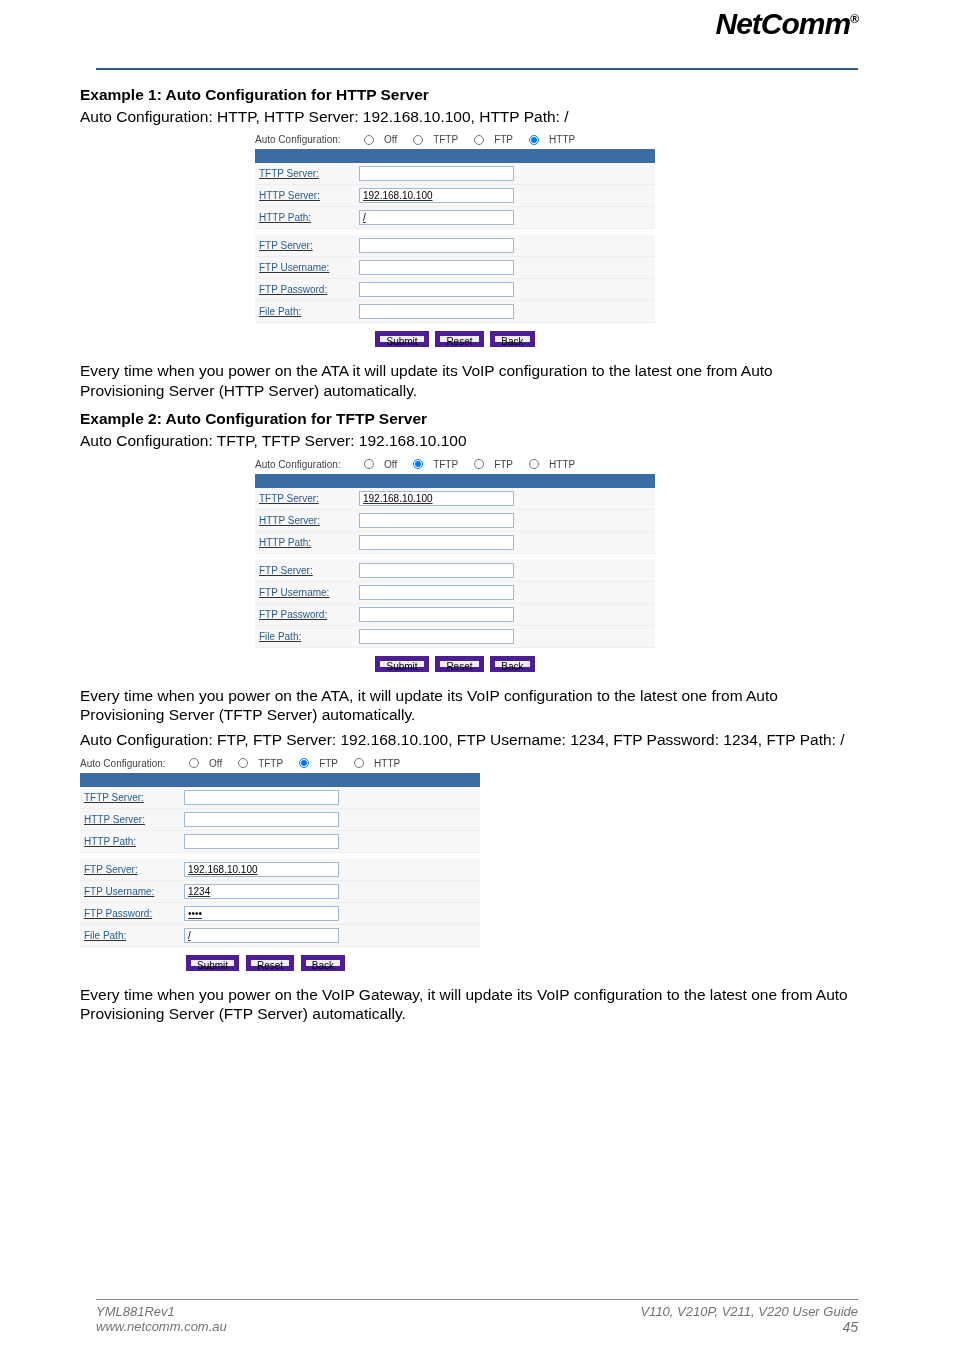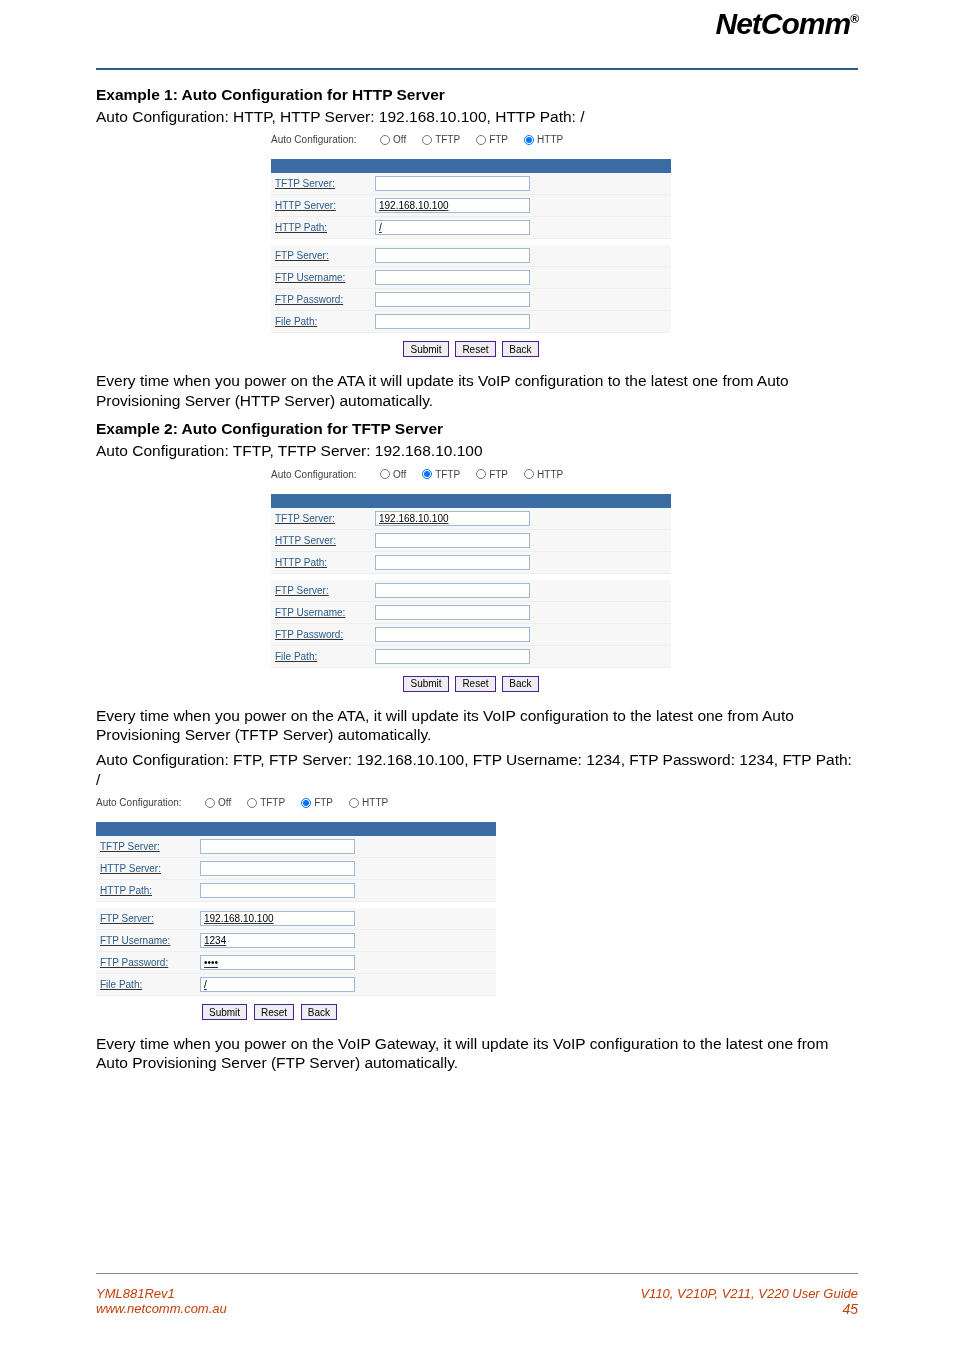--- a/index.html
+++ b/index.html
@@ -25,80 +25,80 @@
   .top-rule {
     position: absolute;
     top: 68px;
     left: 96px;
     right: 96px;
     border-top: 2px solid #2a5c8a;
   }
   .content {
     position: absolute;
     top: 86px;
-    left: 96px;
+    left: 80px;
     right: 96px;
   }
   .h { font-size: 15.5px; font-weight: bold; margin-bottom: 3px; }
   .p  { font-size: 15.5px; font-weight: normal; margin-bottom: 6px; line-height: 1.25; }
 
   .panel {
     width: 400px;
     margin: 6px 0 10px 0;
     font-size: 10px;
     color: #333;
   }
   .panel.mid { margin-left: 175px; }
   .radio-row {
     display: flex;
     align-items: flex-end;
     gap: 6px;
-    padding: 2px 0 14px 0;
+    padding: 2px 0 4px 0;
     font-size: 10px;
     color: #444;
   }
   .radio-row .lbl { width: 103px; }
-  .radio-row label { display: flex; align-items: center; gap: 3px; margin-right: 10px; }
+  .radio-row label { display: flex; align-items: center; gap: 10px; margin-right: 10px; }
   .radio-row input[type=radio] { width: 10px; height: 10px; margin: 0; }
 
   .tbl { width: 100%; text-decoration: underline; }
   .tbl .hdrbar { background: #3b6ca3; height: 14px; border: 1px solid #3b6ca3; }
   .tbl .row { display: flex; align-items: center; border-bottom: 1px solid #eee; background: #f7f7f7; padding: 3px 4px; }
   .tbl .row .k { width: 100px; color: #2a5c8a; font-size: 10px; }
   .tbl .row input {
     width: 155px;
     height: 15px;
     border: 1px solid #9fbad6;
     background: #fff;
     font-size: 10px;
     padding: 0 3px;
   }
   .gap { height: 6px; }
   .btns { text-align: center; padding: 8px 0 4px 0; }
   .btns button {
     font-size: 10px;
     background: #eee;
-    border: 1px solid #4c1d95;
+    border: 5px solid #4c1d95;
     padding: 0 6px;
     height: 16px;
     margin: 0 2px;
     cursor: pointer;
   }
 
   .footer {
     position: absolute;
-    bottom: 32px;
+    bottom: 14px;
     left: 96px;
     right: 96px;
     border-top: 1px solid #888;
-    padding-top: 12px;
+    padding-top: 4px;
     display: flex;
     justify-content: space-between;
     font-size: 13px;
-    color: #c2410c;
+    color: #737373;
     font-style: italic;
   }
   .footer .l { text-align: left; line-height: 1.2; }
   .footer .r { text-align: right; line-height: 1.2; }
   .footer .pn { font-size: 14px; text-align: right; }
 </style>
 </head>
 <body>
 
 <div class="logo">

